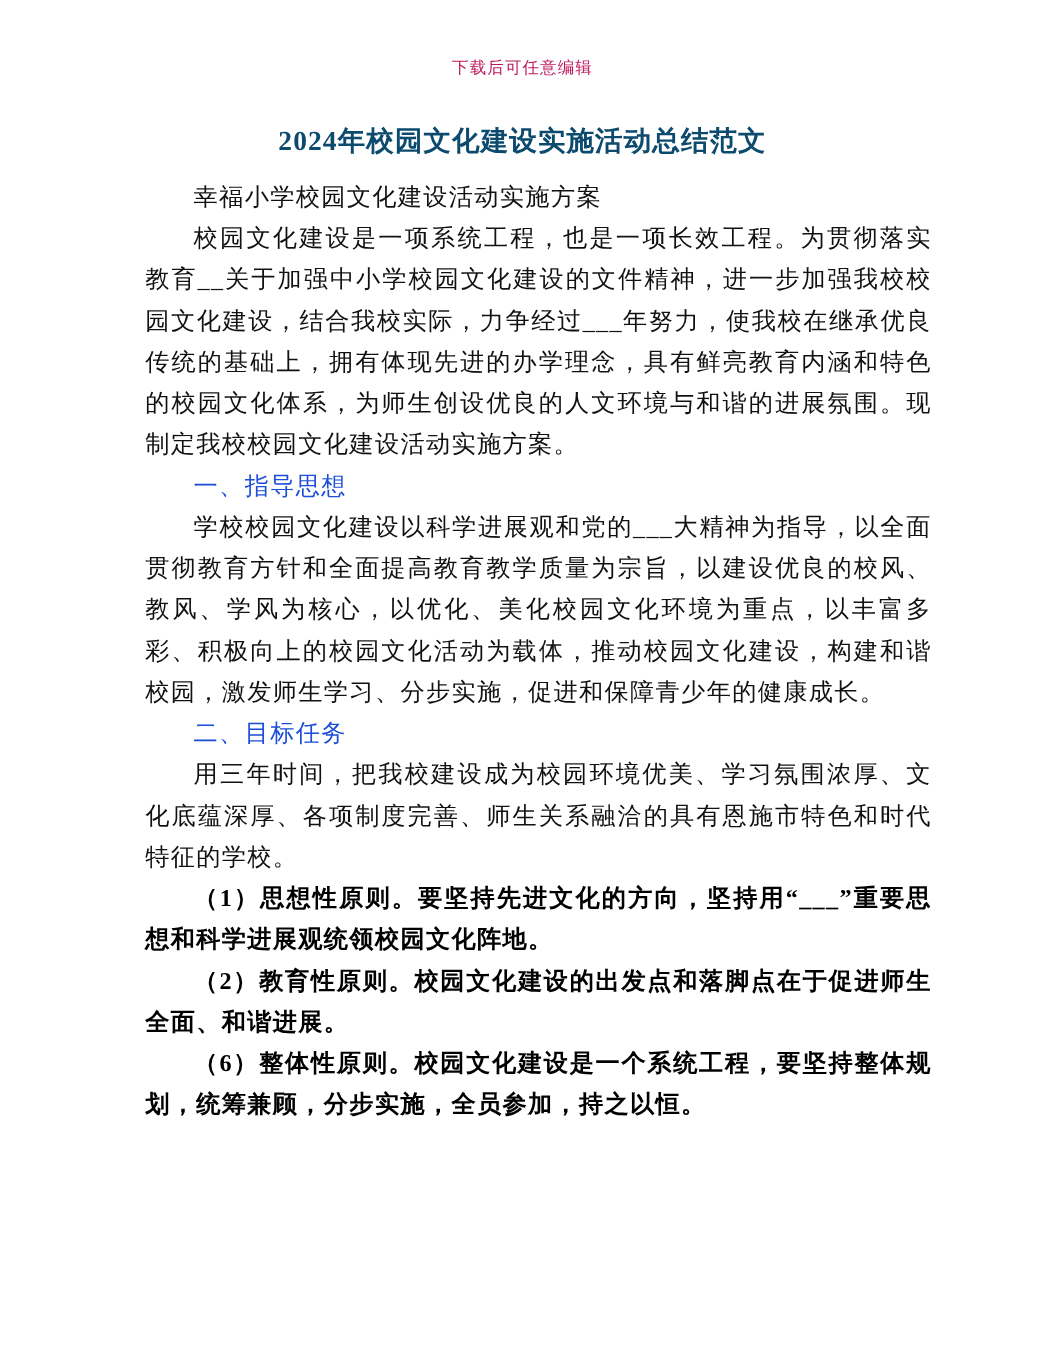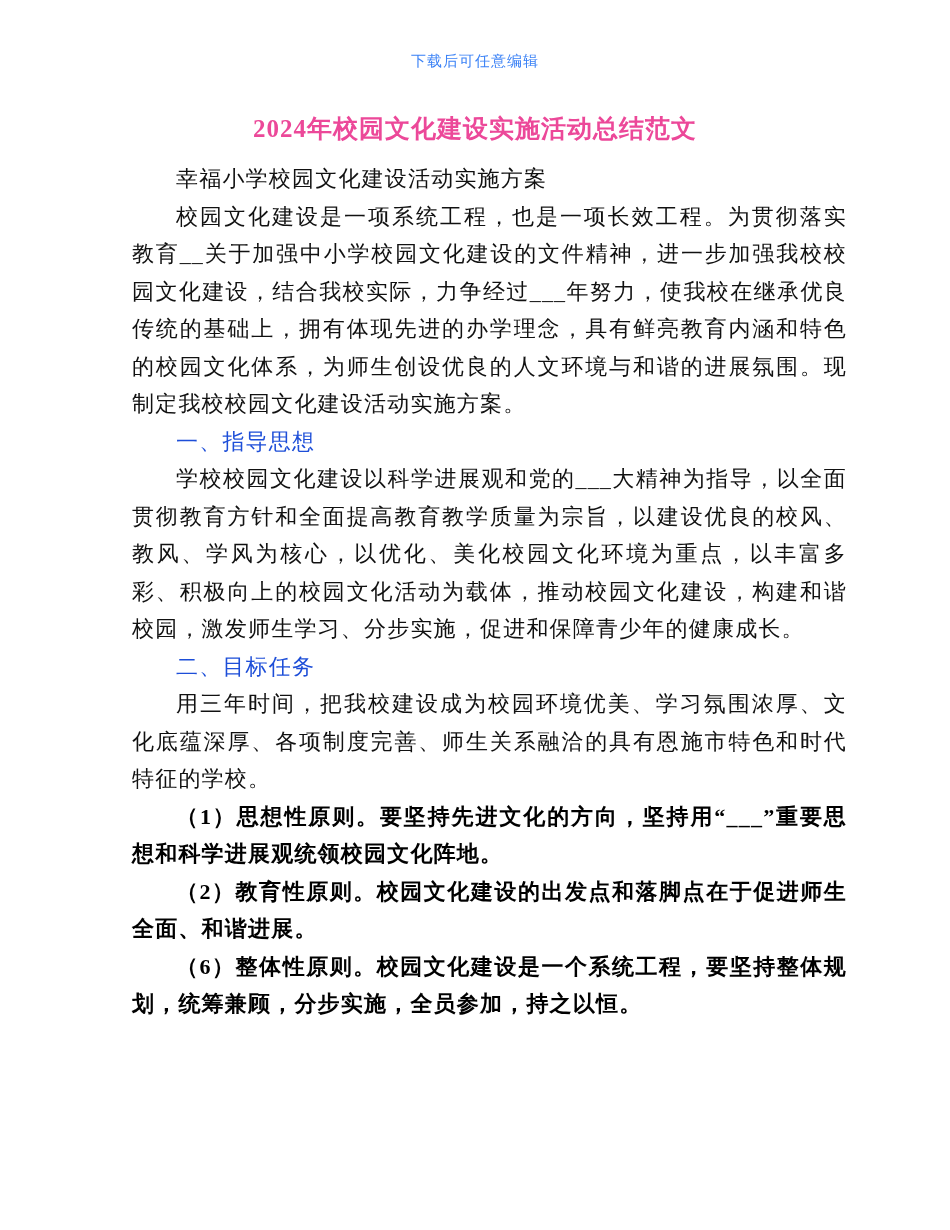--- a/index.html
+++ b/index.html
@@ -27,21 +27,21 @@
     letter-spacing: 1px;
   }
   .doc-title {
     margin: 0;
     padding-top: 110px;
     text-align: center;
     font-size: 25px;
     font-weight: bold;
     line-height: 38px;
     letter-spacing: 1px;
-    color: #ec4899;
+    color: #0c4a6e;
   }
   .content {
     margin: 12px auto 0 132px;
     width: 715px;
     font-size: 22px;
     line-height: 37.5px;
     letter-spacing: 1.2px;
     text-align: justify;
     color: #111111;
   }
@@ -55,21 +55,21 @@
   }
   .content p.bold {
     font-weight: bold;
     color: #000000;
   }
 </style>
 </head>
 <body>
 
 <div class="page">
-  <div class="watermark" style="color: #3b82f6; font-family: Liberation Mono, monospace;">下载后可任意编辑</div>
+  <div class="watermark" style="color: #be185d; font-family: Liberation Mono, monospace;">下载后可任意编辑</div>
   <h1 class="doc-title">2024年校园文化建设实施活动总结范文</h1>
   <div class="content" id="doc-body">
       <p class="normal">幸福小学校园文化建设活动实施方案</p>
       <p class="normal">校园文化建设是一项系统工程，也是一项长效工程。为贯彻落实教育__关于加强中小学校园文化建设的文件精神，进一步加强我校校园文化建设，结合我校实际，力争经过___年努力，使我校在继承优良传统的基础上，拥有体现先进的办学理念，具有鲜亮教育内涵和特色的校园文化体系，为师生创设优良的人文环境与和谐的进展氛围。现制定我校校园文化建设活动实施方案。</p>
       <p class="heading">一、指导思想</p>
       <p class="normal">学校校园文化建设以科学进展观和党的___大精神为指导，以全面贯彻教育方针和全面提高教育教学质量为宗旨，以建设优良的校风、教风、学风为核心，以优化、美化校园文化环境为重点，以丰富多彩、积极向上的校园文化活动为载体，推动校园文化建设，构建和谐校园，激发师生学习、分步实施，促进和保障青少年的健康成长。</p>
       <p class="heading">二、目标任务</p>
       <p class="normal">用三年时间，把我校建设成为校园环境优美、学习氛围浓厚、文化底蕴深厚、各项制度完善、师生关系融洽的具有恩施市特色和时代特征的学校。</p>
       <p class="bold">（1）思想性原则。要坚持先进文化的方向，坚持用“___”重要思想和科学进展观统领校园文化阵地。</p>
       <p class="bold">（2）教育性原则。校园文化建设的出发点和落脚点在于促进师生全面、和谐进展。</p>

